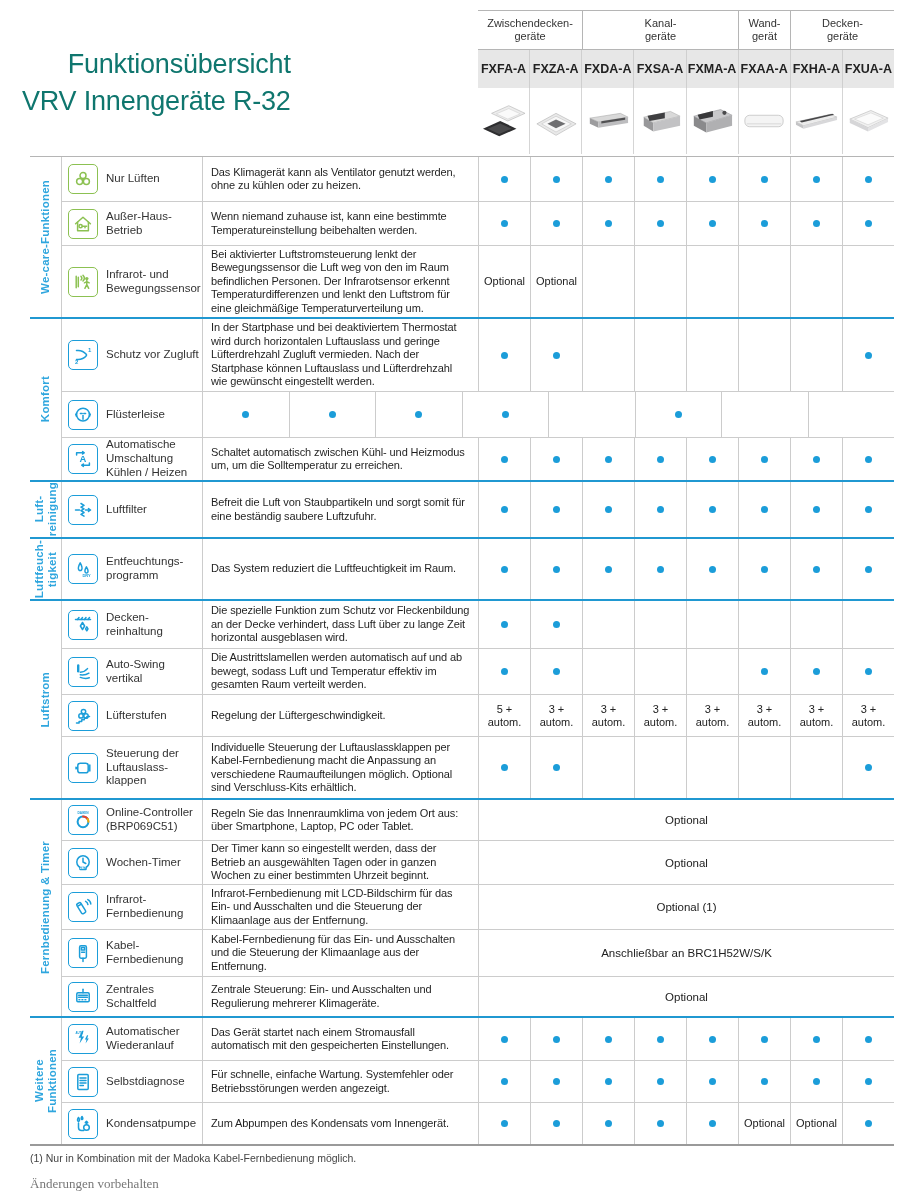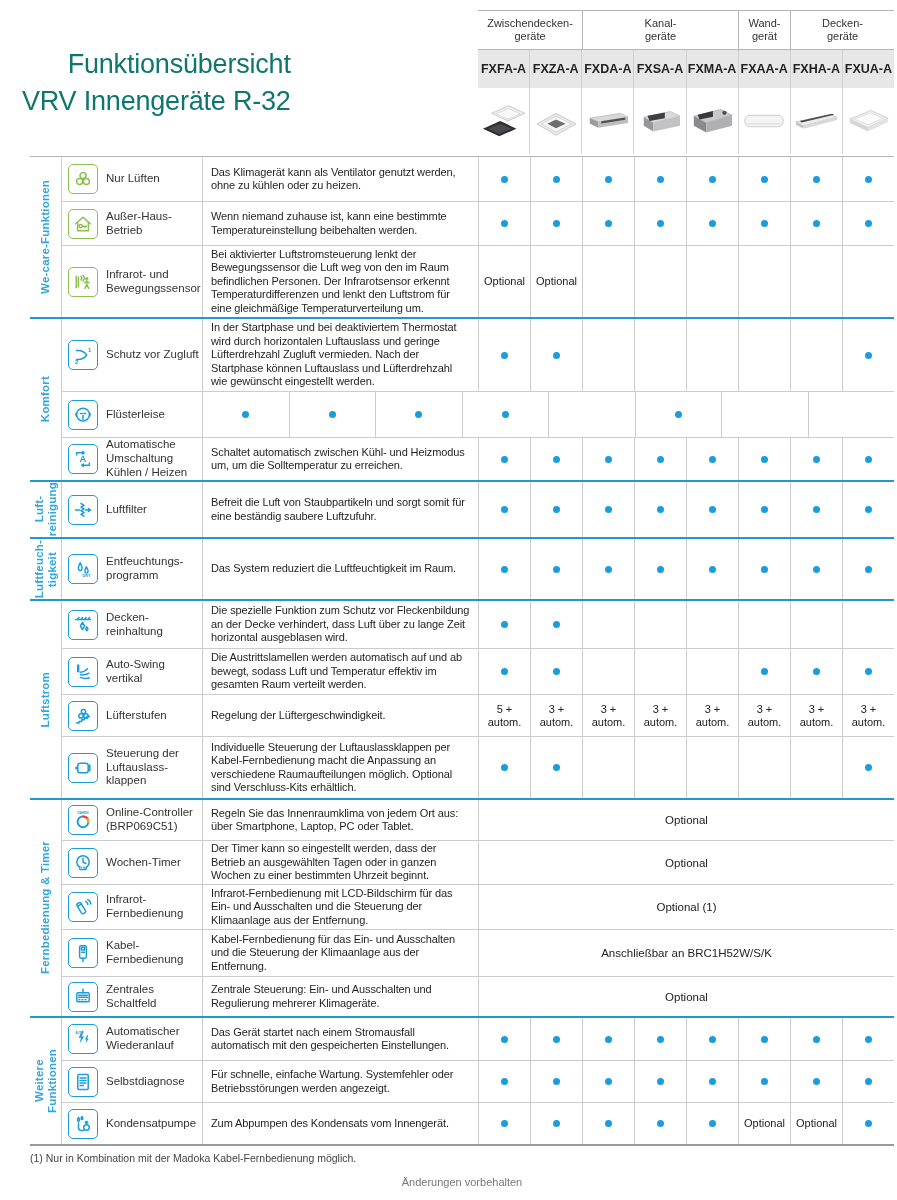--- a/index.html
+++ b/index.html
@@ -56,22 +56,22 @@
   .cells { flex:1; display:flex; border-left:1px solid #ccc; box-sizing:border-box; }
   .dcell { flex:1; display:flex; align-items:center; justify-content:center; text-align:center;
            font-size:11px; line-height:12.5px; color:#222; border-left:1px solid #ccc;
            box-sizing:border-box; padding:0 2px; }
   .dcell.first { border-left:none; }
   .span-cell { flex:1; display:flex; align-items:center; justify-content:center;
                font-size:11.5px; color:#222; }
   .dot { width:7px; height:7px; border-radius:50%; background:#1B9DD9; }
 
   .footnote { position:absolute; left:30px; top:1152px; font-size:10.5px; color:#444; }
-  .footer-right { position:absolute; left:30px; top:1176px; width:864px; text-align:center;
-                  font-size:11px; color:#777; }
+  .footer-right { position:absolute; left:30px; top:1176px; width:864px; text-align:left;
+                  font-size:13px; color:#777;font-family:Liberation Serif, serif; }
 </style>
 </head>
 <body>
 
 <div class="page">
 
   <div class="title">
     <span>Funktionsübersicht</span><br>
     <span>VRV Innengeräte R-32</span>
   </div>

